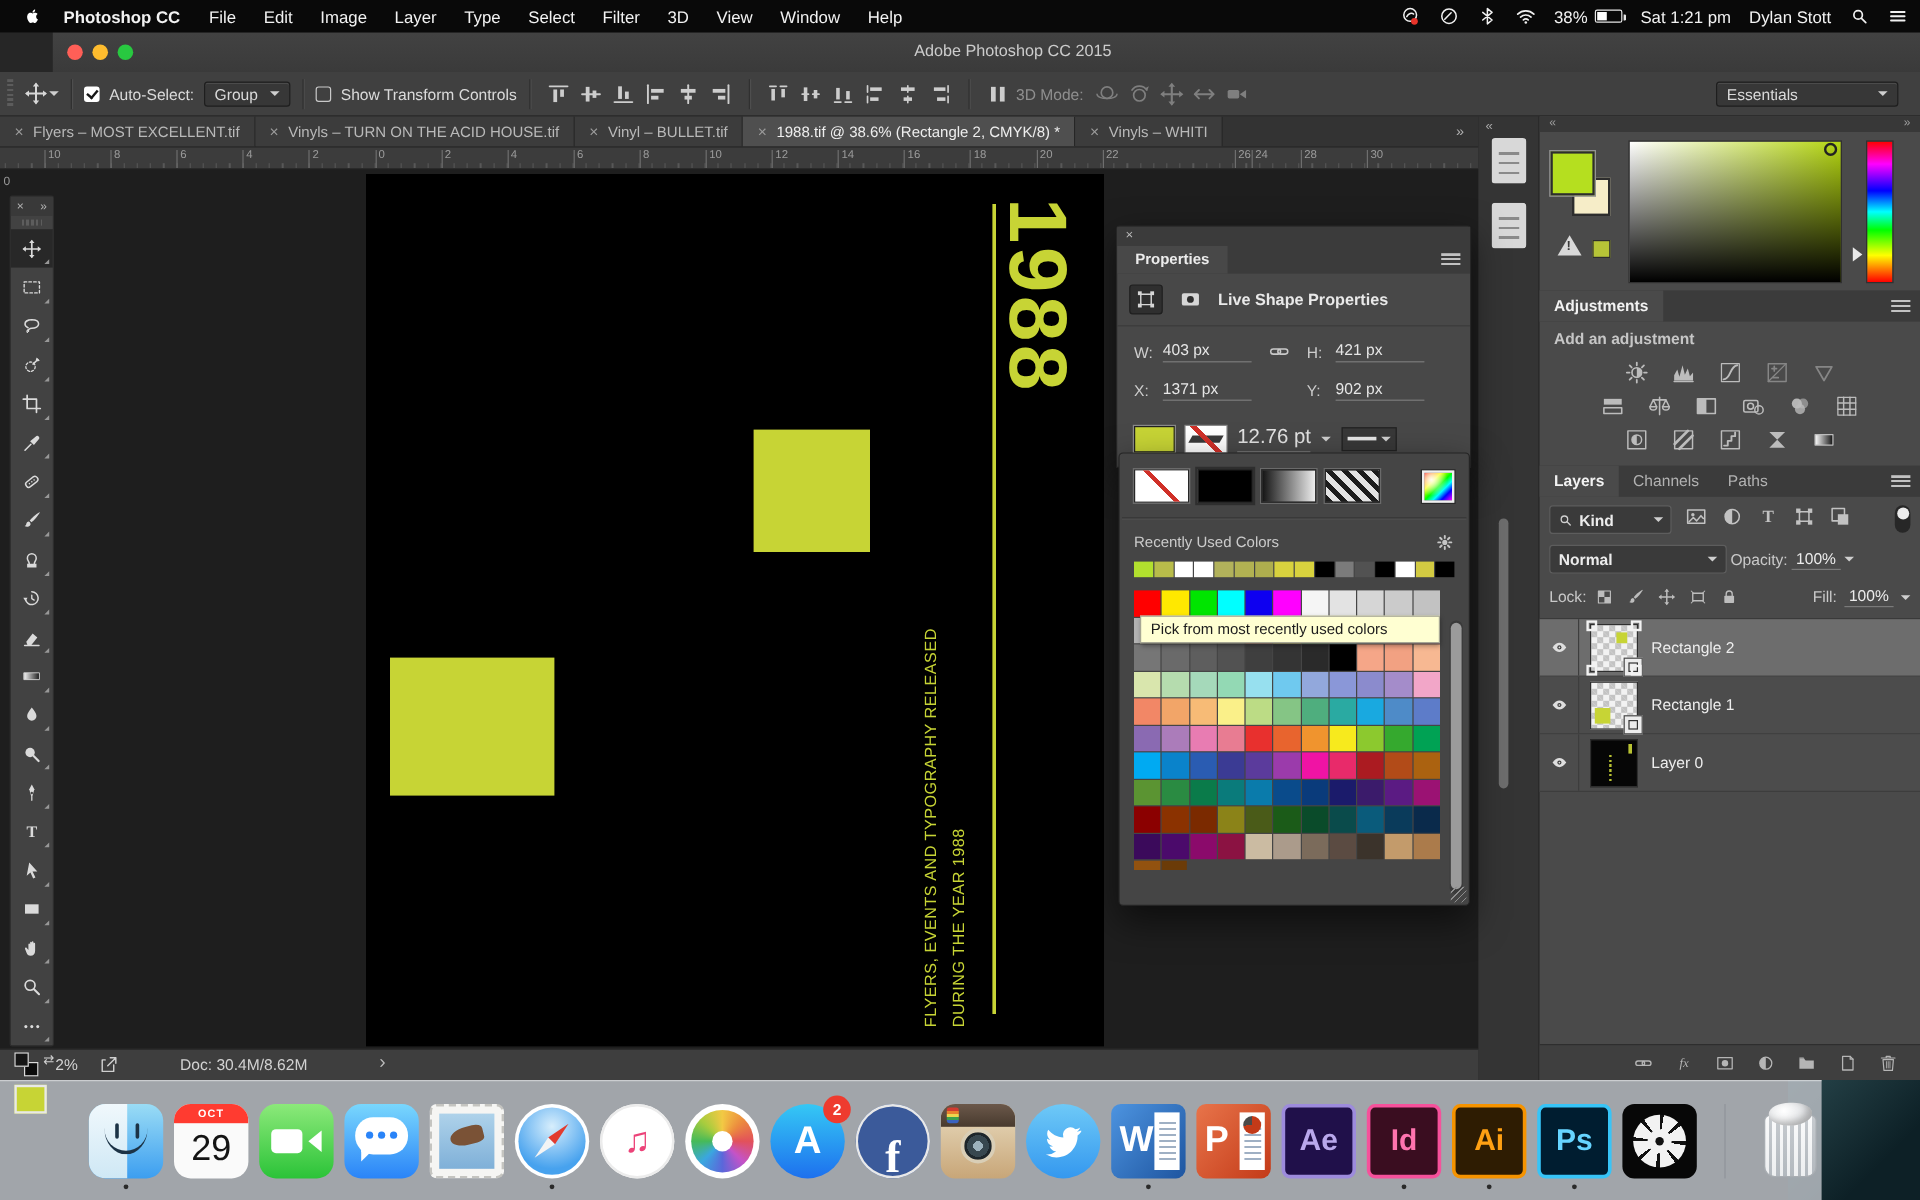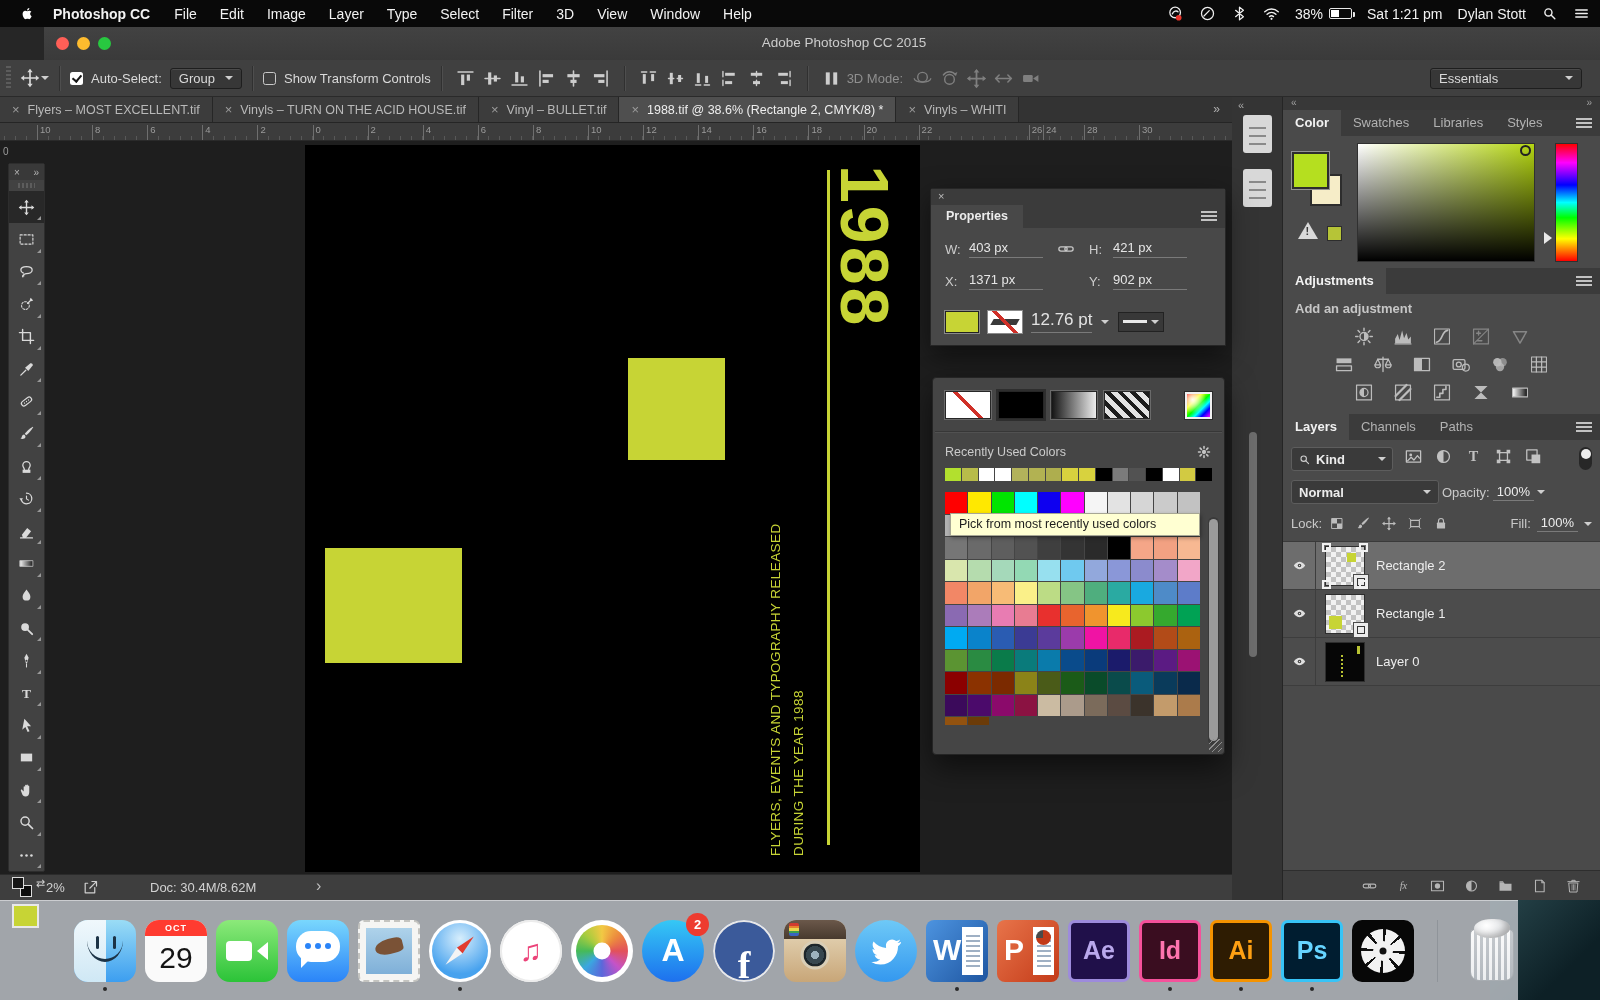--- a/index.html
+++ b/index.html
@@ -831,20 +831,38 @@
     <span class="swap">⇄</span>
   </div>
   <div class="fgchip"></div>
 
   <div class="properties">
     <div class="prop-close">×</div>
     <div class="prop-tabrow">
       <span class="prop-tab">Properties</span>
       <span class="hamb"></span>
     </div>
+    <div class="prop-head">
+      <span class="prop-ico sel ico" data-icon="prop-transform">
+          <svg viewBox="0 0 24 24" fill="none" stroke="currentColor" stroke-width="2" stroke-linecap="round" stroke-linejoin="round">
+            <rect x="6.5" y="6.5" width="11" height="11" stroke-width="1.5"></rect>
+            <rect x="3.5" y="3.5" width="4" height="4" fill="currentColor" stroke="none"></rect>
+            <rect x="16.5" y="3.5" width="4" height="4" fill="currentColor" stroke="none"></rect>
+            <rect x="3.5" y="16.5" width="4" height="4" fill="currentColor" stroke="none"></rect>
+            <rect x="16.5" y="16.5" width="4" height="4" fill="currentColor" stroke="none"></rect>
+          </svg>
+        </span>
+      <span class="prop-ico ico" data-icon="prop-mask">
+          <svg viewBox="0 0 24 24" fill="none" stroke="currentColor" stroke-width="2" stroke-linecap="round" stroke-linejoin="round">
+            <rect x="3" y="5.5" width="18" height="13" rx="2" fill="currentColor" stroke="none"></rect>
+            <circle cx="12" cy="12" r="3.6" fill="#2e2e2e" stroke="none"></circle>
+          </svg>
+        </span>
+      <span class="prop-title">Live Shape Properties</span>
+    </div>
     <div class="prop-fields">
       <div class="frow">
         <span class="flabel">W:</span>
         <span class="fval">403 px</span>
         <span class="chainbox ico" data-icon="chain">
             <svg viewBox="0 0 24 24" fill="none" stroke="currentColor" stroke-width="2" stroke-linecap="round" stroke-linejoin="round">
               <rect x="2.5" y="9.2" width="11" height="5.6" rx="2.8" stroke-width="1.7"></rect>
               <rect x="10.5" y="9.2" width="11" height="5.6" rx="2.8" stroke-width="1.7"></rect>
             </svg>
           </span>
@@ -1055,27 +1073,20 @@
     <div class="nicon ni2"></div>
     <div class="nscroll"></div>
   </div>
 
   <div class="rightcol">
     <div class="rc-minibar">
       <span>«</span>
       <span>»</span>
     </div>
 
-    <div class="panel-tabs" id="color-tabs">
-        <span class="ptab active">Color</span>
-        <span class="ptab">Swatches</span>
-        <span class="ptab">Libraries</span>
-        <span class="ptab">Styles</span>
-        <span class="hamb"></span>
-      </div>
     <div class="color-content">
       <div class="bgswatch"></div>
       <div class="fgswatch"></div>
       <div class="gamut-tri"></div>
       <div class="gamut-chip"></div>
       <div class="sbbox">
         <span class="sbring"></span>
       </div>
       <div class="huebar"></div>
       <div class="huearrow"></div>

